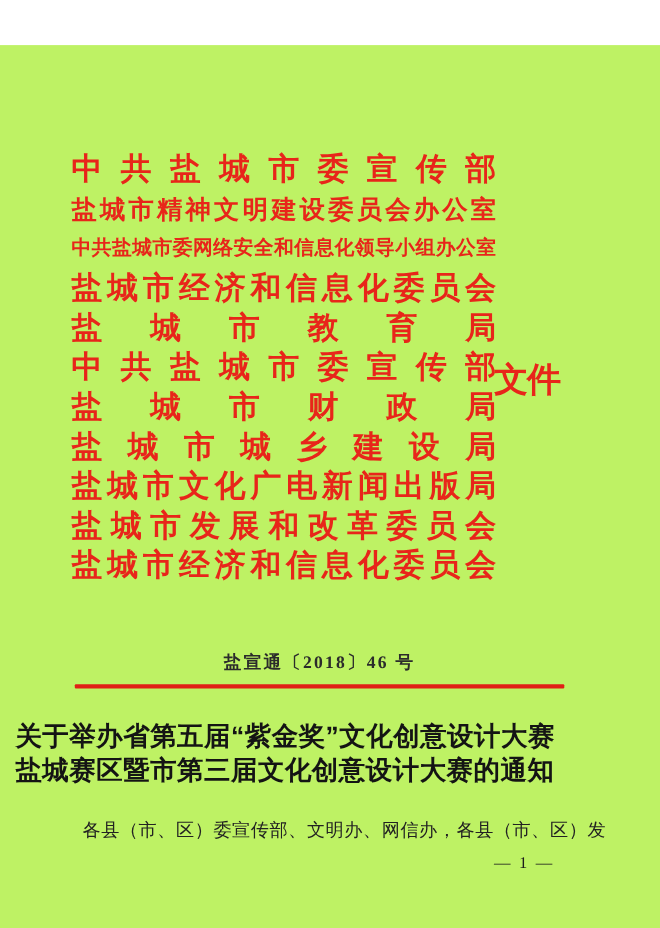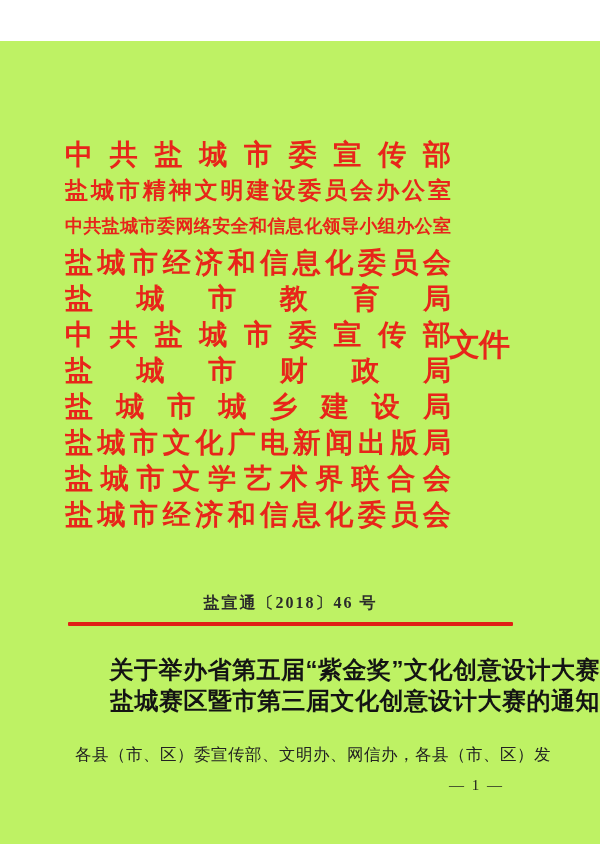--- a/index.html
+++ b/index.html
@@ -68,21 +68,21 @@
     height: 4px;
     background: #e02015;
     border-radius: 1px;
   }
   
   .title-block {
     position: absolute;
     left: 14px;
     top: 613px;
     width: 586px;
-    text-align: right;
+    text-align: left;
     font-family: "Liberation Sans", "DejaVu Sans", sans-serif;
     font-weight: bold;
     color: #141414;
     font-size: 24px;
     line-height: 31px;
     letter-spacing: 0.5px;
   }
   
   .body-text {
     position: absolute;
@@ -123,21 +123,21 @@
   <div class="org-block">
     <div class="org-line">中共盐城市委宣传部</div>
     <div class="org-line fs-mid">盐城市精神文明建设委员会办公室</div>
     <div class="org-line fs-long">中共盐城市委网络安全和信息化领导小组办公室</div>
     <div class="org-line">盐城市经济和信息化委员会</div>
     <div class="org-line">盐城市教育局</div>
     <div class="org-line">中共盐城市委宣传部</div>
     <div class="org-line">盐城市财政局</div>
     <div class="org-line">盐城市城乡建设局</div>
     <div class="org-line">盐城市文化广电新闻出版局</div>
-    <div class="org-line">盐城市文学艺术界联合会</div>
+    <div class="org-line">盐城市发展和改革委员会</div>
     <div class="org-line">盐城市经济和信息化委员会</div>
   </div>
 
   <div class="doc-word">文件</div>
 
   <div class="doc-number">盐宣通〔2018〕46 号</div>
 
   <div class="red-rule"></div>
 
   <div class="title-block">

